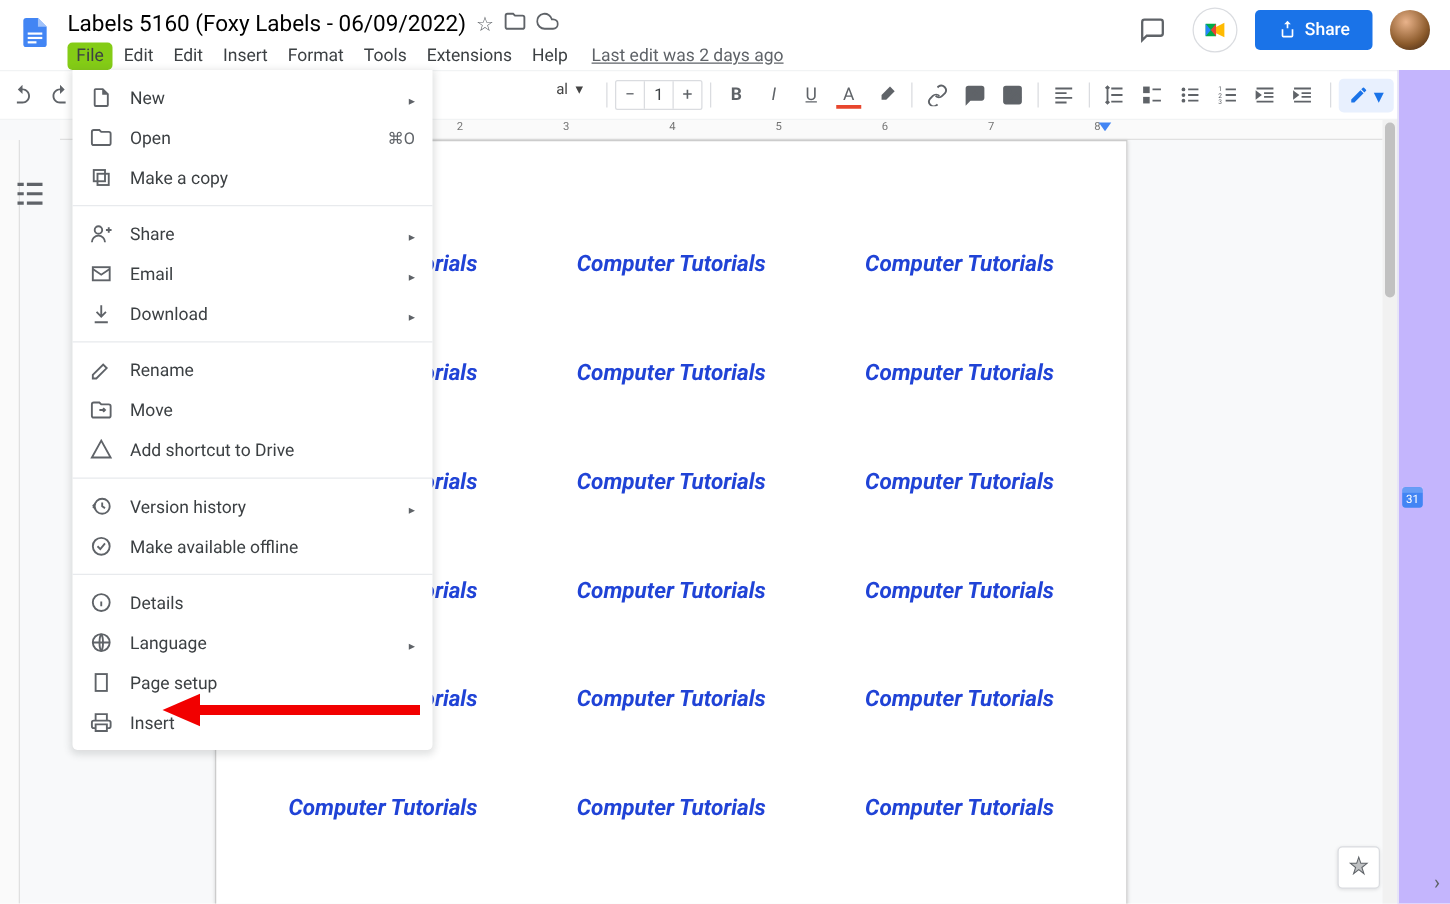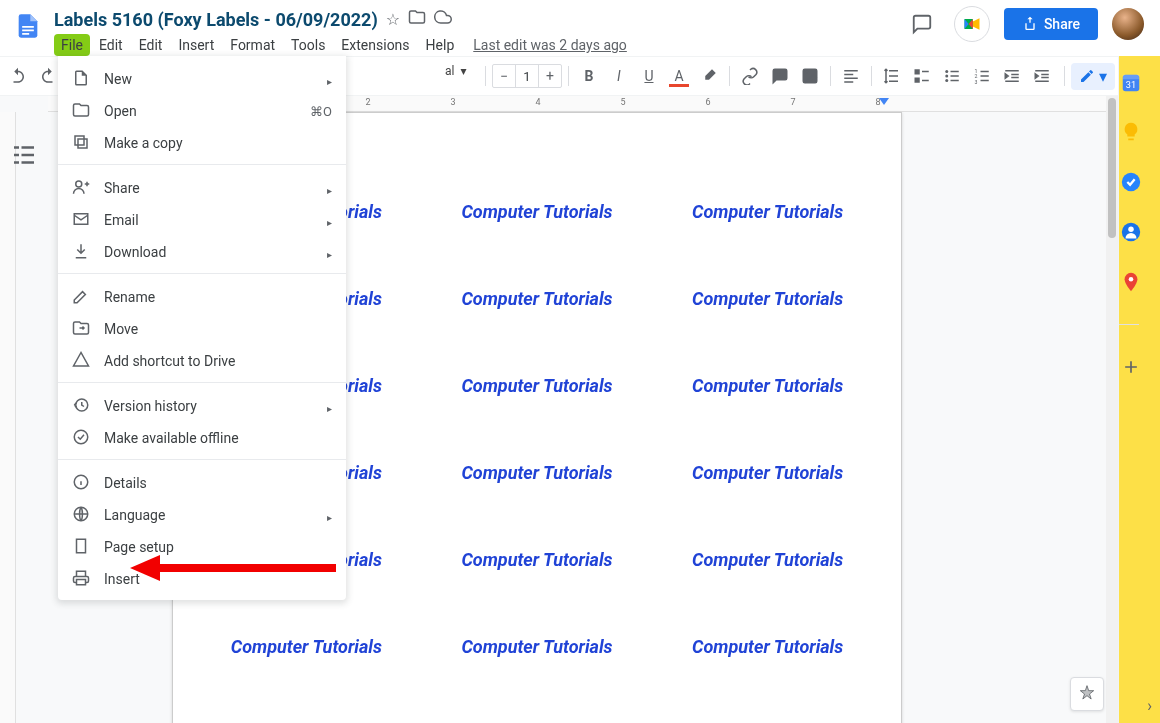--- a/index.html
+++ b/index.html
@@ -4,21 +4,21 @@
 <style>
 * { box-sizing: border-box; margin: 0; padding: 0; font-family: 'Google Sans', Roboto, Arial, sans-serif; }
 body { width: 1160px; height: 723px; overflow: hidden; background: #fff; position: relative; }
 
 
 .titlebar { height: 56px; display: flex; align-items: flex-start; padding: 6px 8px 0 8px; }
 .docs-logo { width: 40px; height: 40px; display: flex; align-items: center; justify-content: center; margin-right: 6px; }
 .docs-logo svg { fill: #4285f4; }
 .title-area { flex: 1; display: flex; flex-direction: column; }
 .title-row { display: flex; align-items: center; gap: 8px; padding: 2px 0; }
-.doc-title { font-size: 18px; color: #0c4a6e; font-weight: bold; }
+.doc-title { font-size: 18px; color: #000000; }
 .title-icon { color: #5f6368; cursor: pointer; }
 .menu-row { display: flex; gap: 2px; margin-top: 2px; align-items: center; }
 .menu-item { padding: 3px 7px; font-size: 14px; color: #3c4043; border-radius: 4px; cursor: pointer; }
 .menu-item.active { background: #84cc16; }
 .last-edit { color: #5f6368; font-size: 14px; text-decoration: underline; margin-left: 10px; cursor: pointer; }
 .topbar-right { display: flex; align-items: center; gap: 14px; padding-right: 8px; }
 .comments-btn { display: flex; align-items: center; justify-content: center; width: 36px; height: 36px; border-radius: 50%; cursor: pointer; color: #5f6368; }
 .meet-btn { width: 36px; height: 36px; border-radius: 50%; border: 1px solid #dadce0; display: flex; align-items: center; justify-content: center; cursor: pointer; }
 .share-btn { background: #1a73e8; color: #fff; padding: 8px 18px; border-radius: 4px; font-size: 14px; font-weight: 500; display: flex; align-items: center; gap: 6px; cursor: pointer; }
 .avatar { width: 32px; height: 32px; border-radius: 50%; background: radial-gradient(circle at 40% 30%, #e9b38b 0%, #8b5a2b 60%, #3b2313 100%); cursor: pointer; }
@@ -44,21 +44,21 @@
 .outline-icon { width: 30px; height: 30px; color: #5f6368; cursor: pointer; margin-top: -2px; }
 .ruler-h { position: absolute; left: 48px; right: 12px; top: 0; height: 16px; background: #fafafa; border-bottom: 1px solid #e0e0e0; }
 .ruler-h .num { position: absolute; top: 1px; font-size: 9px; color: #757575; transform: translateX(-50%); }
 .ruler-h .ibeam { position: absolute; top: 2px; width: 0; height: 0; border-left: 5px solid transparent; border-right: 5px solid transparent; border-top: 7px solid #4285f4; transform: translateX(-50%); }
 .ruler-v { position: absolute; left: 0; top: 16px; width: 16px; bottom: 0; background: #fafafa; border-right: 1px solid #e0e0e0; }
 .page { position: absolute; top: 16px; left: 172px; width: 730px; height: 940px; background: #fff; box-shadow: 0 1px 3px rgba(0,0,0,.15); border: 1px solid #ccc; }
 .labels-grid { position: absolute; top: 88px; left: 24px; right: 24px; display: grid; grid-template-columns: repeat(3, 1fr); row-gap: 66px; column-gap: 12px; }
 .label-cell { text-align: center; font-size: 18px; font-weight: 700; font-style: italic; color: #2043d6; }
 
 
-.sidepanel { position: absolute; right: 0; top: 56px; bottom: 0; width: 42px; background: #fde047; border-left: 1px solid #f1f3f4; display: flex; flex-direction: column; padding-top: 14px; gap: 26px; }
+.sidepanel { position: absolute; right: 0; top: 56px; bottom: 0; width: 42px; background: #c4b5fd; border-left: 1px solid #f1f3f4; display: flex; align-items: center; padding-top: 14px; gap: 26px; }
 .sp-icon { width: 24px; height: 24px; cursor: pointer; display: flex; align-items: center; justify-content: center; }
 .sp-divider { width: 20px; height: 1px; background: #e0e0e0; margin: 4px 0; }
 .sp-show { position: absolute; bottom: 8px; right: 8px; cursor: pointer; color: #5f6368; }
 
 
 .dropdown { position: absolute; left: 58px; top: 56px; width: 288px; background: #fff; border-radius: 0 0 4px 4px; box-shadow: 0 2px 6px 2px rgba(60,64,67,.15); padding: 6px 0; z-index: 50; }
 .dd-item { display: flex; align-items: flex-end; padding: 7px 14px; font-size: 14px; color: #3c4043; cursor: pointer; gap: 14px; position: relative; }
 .dd-item .arrow { margin-left: auto; color: #5f6368; font-size: 10px; }
 .dd-item .shortcut { margin-left: auto; color: #5f6368; font-size: 13px; }
 .dd-icon { width: 18px; height: 18px; color: #5f6368; display: flex; align-items: center; justify-content: center; flex-shrink: 0; }

